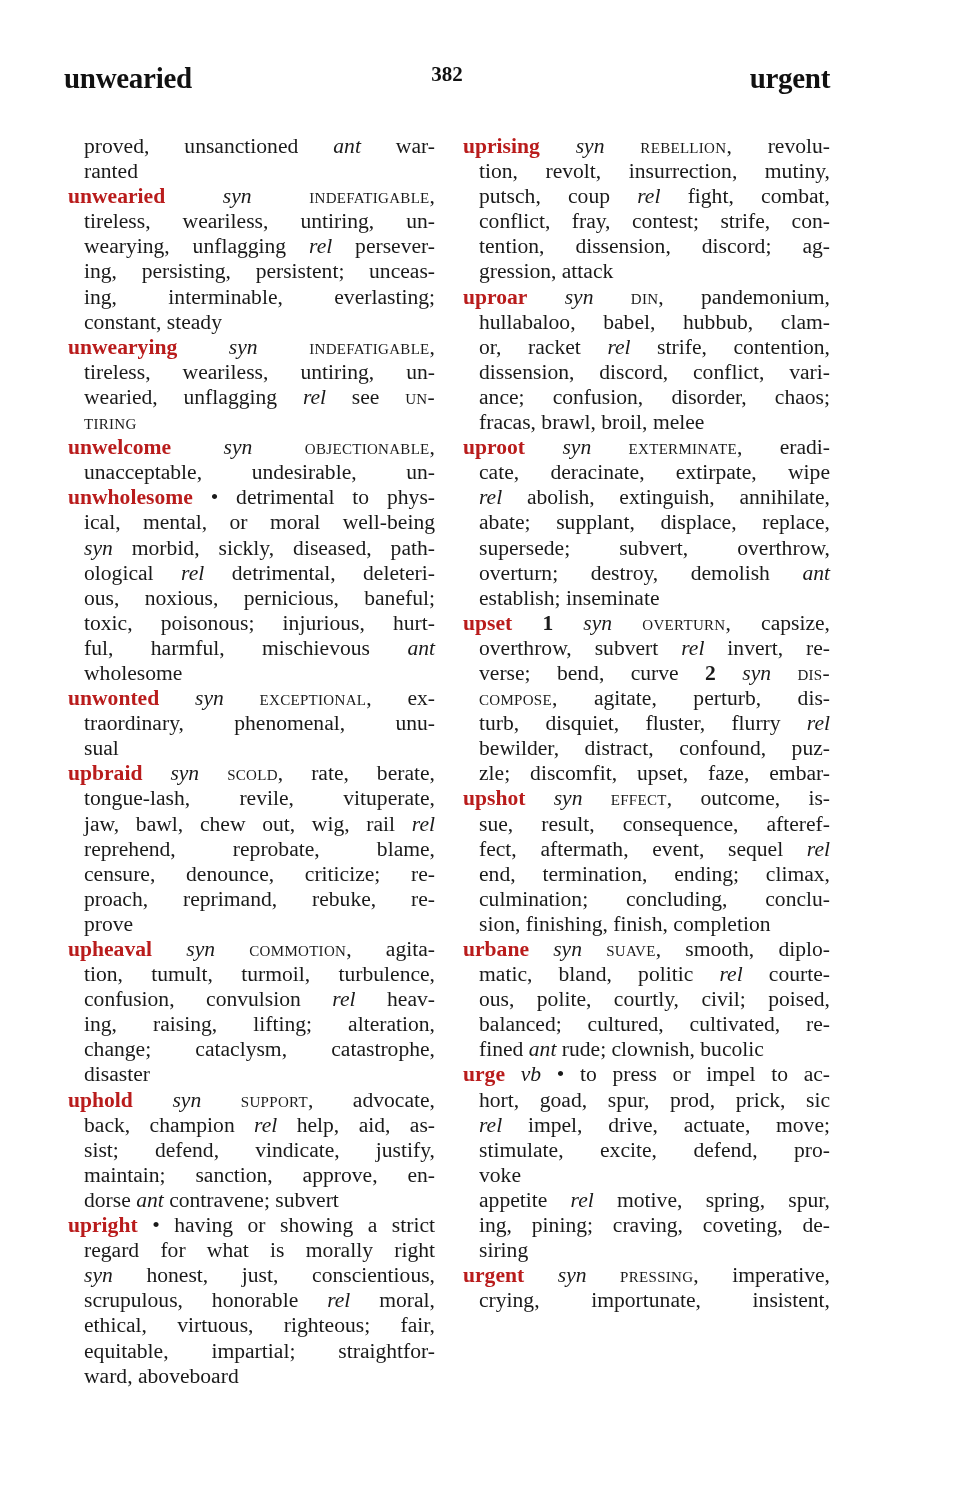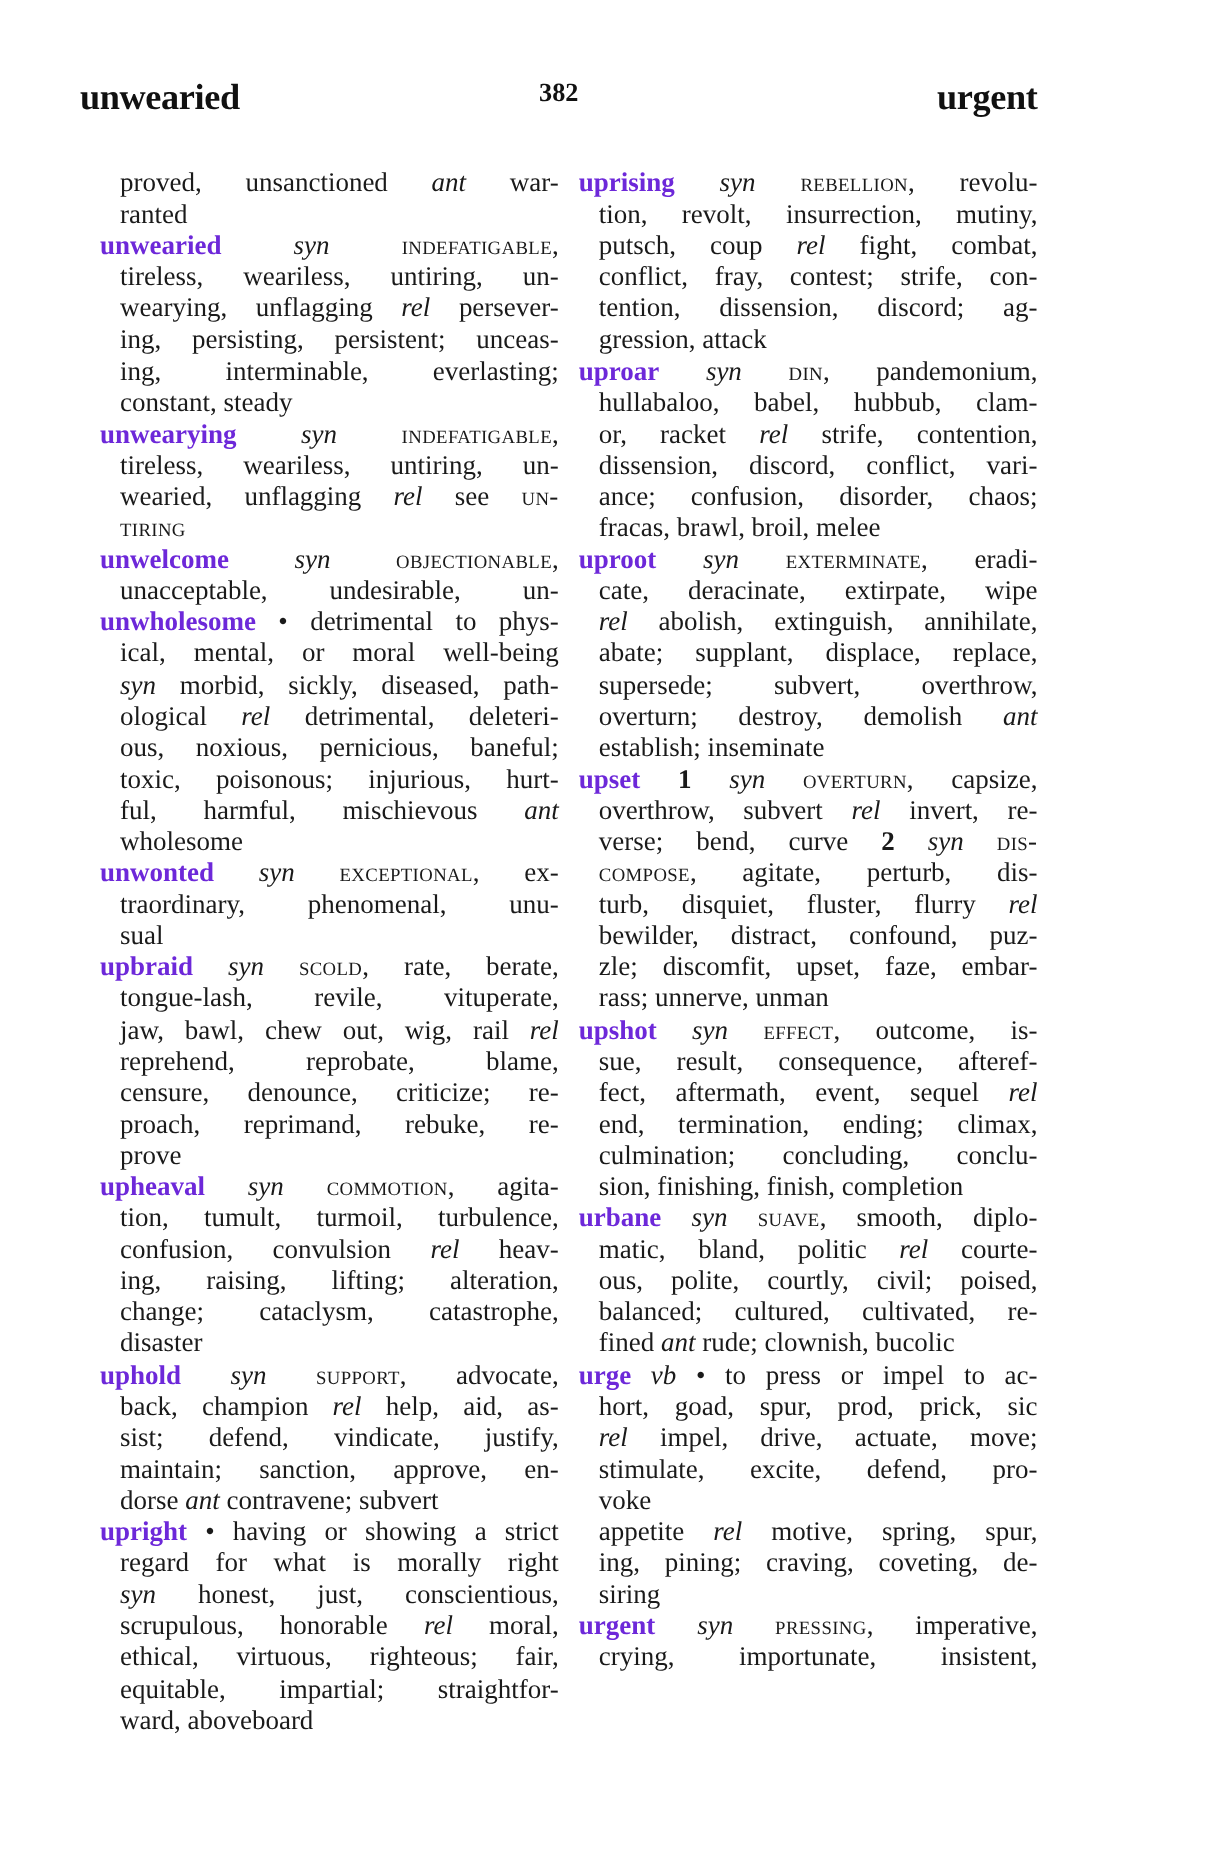--- a/index.html
+++ b/index.html
@@ -7,31 +7,31 @@
     width: 973px; height: 1500px; position: relative; overflow: hidden;
     font-family: "Liberation Serif", "DejaVu Serif", serif;
     color: #1a1a1a;
   }
   .header { position: absolute; top: 62px; left: 64px; width: 766px; height: 40px; }
   .guide { position: absolute; top: 0; font-weight: bold; font-size: 29px; letter-spacing: -0.3px; color: #111; }
   .guide-left { left: 0; }
   .guide-right { right: 0; }
   .page-number { position: absolute; top: 0; left: 0; width: 100%; text-align: center; font-weight: bold; font-size: 21px; color: #111; }
   .column { position: absolute; top: 134px; width: 367px; }
-  .col-left { left: 80px; }
+  .col-left { left: 68px; }
   .col-right { left: 463px; }
   .entry { margin: 0; }
   .line {
     font-size: 21.6px; line-height: 25.1px; height: 25.1px;
     white-space: nowrap; text-align: justify; text-align-last: justify;
     padding-left: 16px; box-sizing: border-box; width: 367px; overflow: visible;
   }
   .line.first { padding-left: 0; }
   .line.last { text-align-last: left; }
-  .hw { font-weight: bold; color: #6d28d9; }
+  .hw { font-weight: bold; color: #b91c1c; }
   .it { font-style: italic; }
   .sc { font-variant: small-caps; text-transform: lowercase; letter-spacing: 0.3px; }
   .bd { font-weight: bold; }
 </style>
 </head>
 <body>
 
 <div class="header">
   <div class="page-number">382</div>
   <div class="guide guide-left">unwearied</div>
@@ -137,21 +137,20 @@
       <div class="line last"><span>establish; inseminate</span></div>
     </div>
     <div class="entry">
       <div class="line first"><span class="hw">upset</span><span>  </span><span class="bd">1</span><span> </span><span class="it">syn</span><span> </span><span class="sc">OVERTURN</span><span>, capsize,</span></div>
       <div class="line"><span>overthrow, subvert </span><span class="it">rel</span><span> invert, re-</span></div>
       <div class="line"><span>verse; bend, curve  </span><span class="bd">2</span><span> </span><span class="it">syn</span><span> </span><span class="sc">DIS-</span></div>
       <div class="line"><span class="sc">COMPOSE</span><span>, agitate, perturb, dis-</span></div>
       <div class="line"><span>turb, disquiet, fluster, flurry </span><span class="it">rel</span></div>
       <div class="line"><span>bewilder, distract, confound, puz-</span></div>
       <div class="line"><span>zle; discomfit, upset, faze, embar-</span></div>
-      <div class="line last"><span>rass; unnerve, unman</span></div>
     </div>
     <div class="entry">
       <div class="line first"><span class="hw">upshot</span><span> </span><span class="it">syn</span><span> </span><span class="sc">EFFECT</span><span>, outcome, is-</span></div>
       <div class="line"><span>sue, result, consequence, afteref-</span></div>
       <div class="line"><span>fect, aftermath, event, sequel </span><span class="it">rel</span></div>
       <div class="line"><span>end, termination, ending; climax,</span></div>
       <div class="line"><span>culmination; concluding, conclu-</span></div>
       <div class="line last"><span>sion, finishing, finish, completion</span></div>
     </div>
     <div class="entry">

